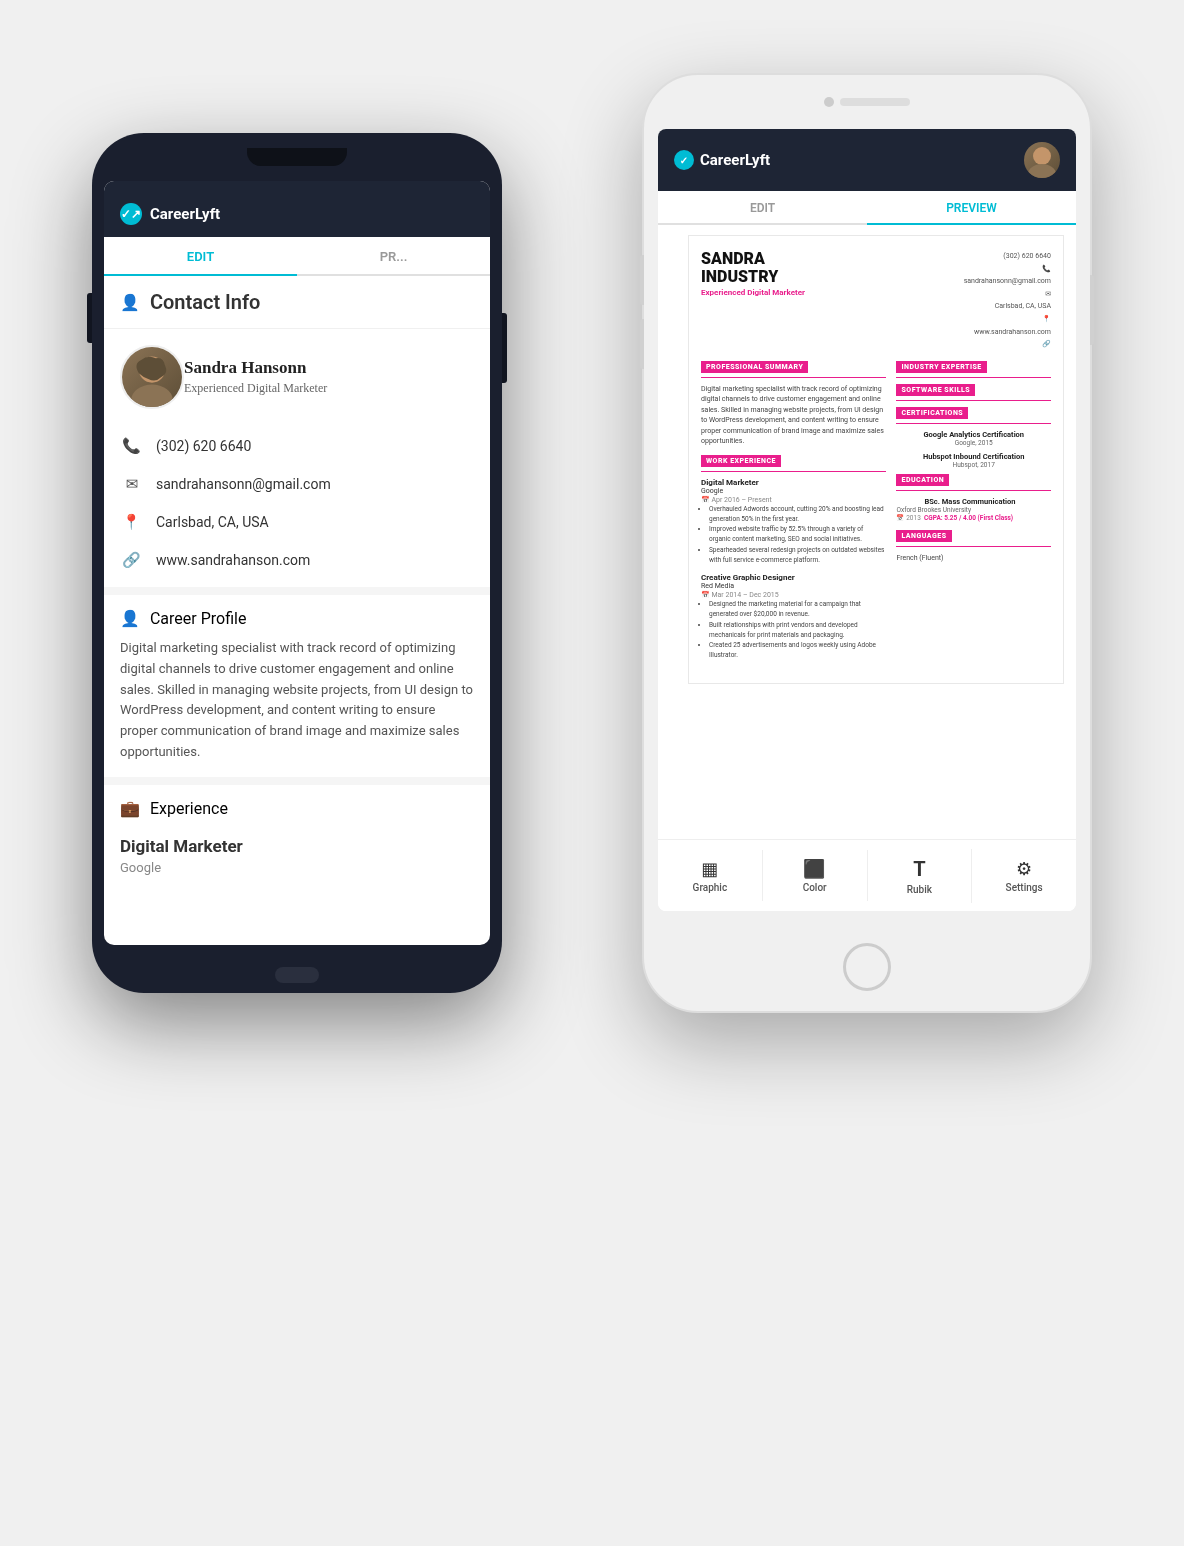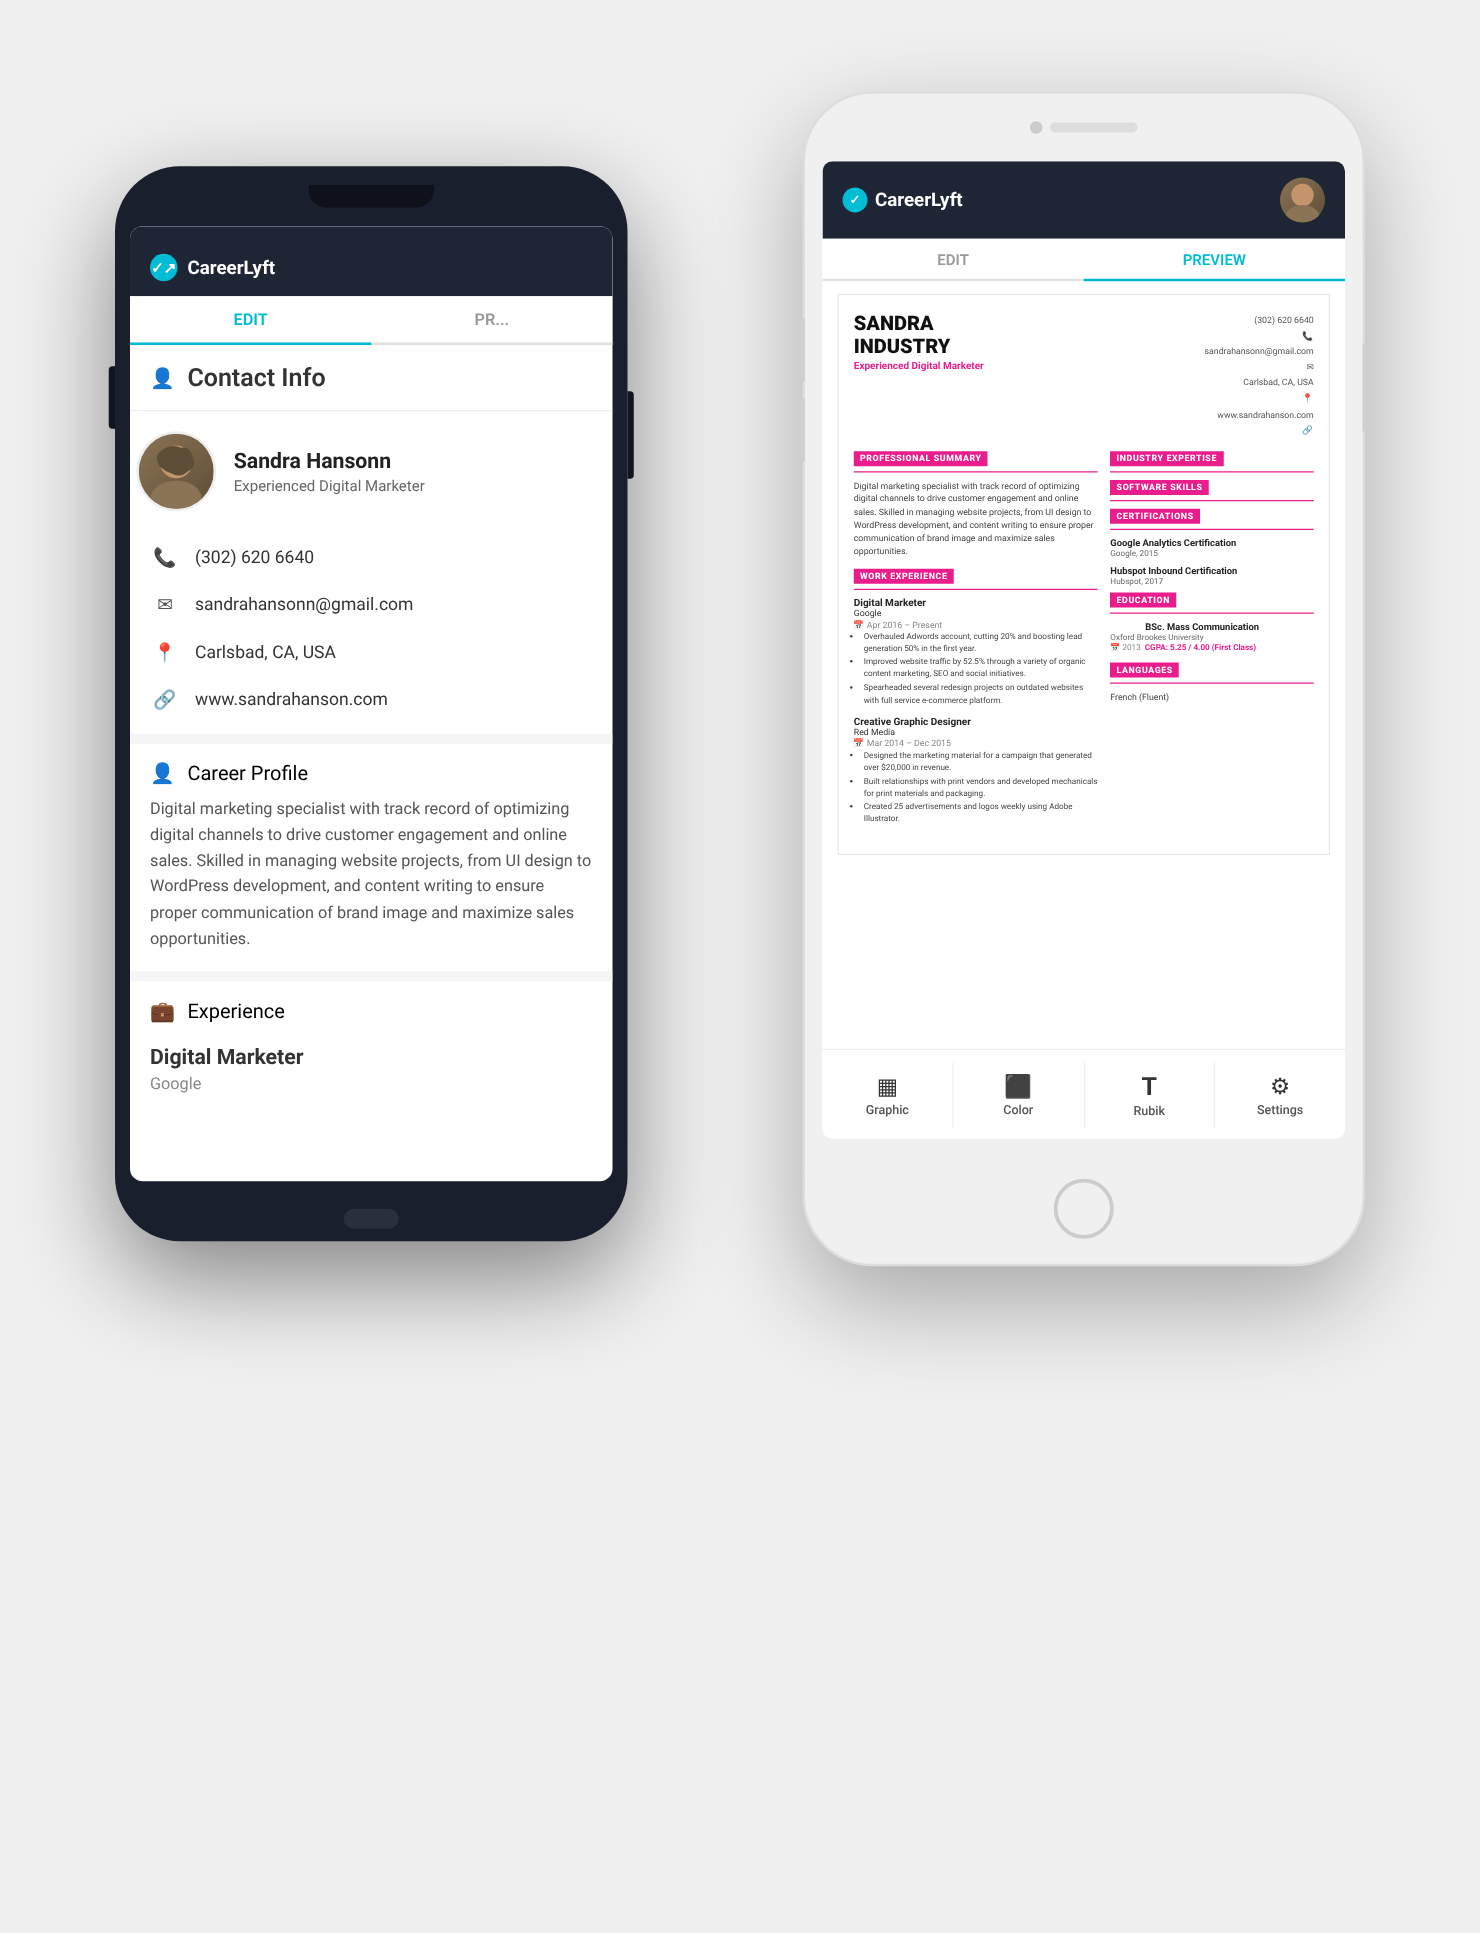--- a/index.html
+++ b/index.html
@@ -99,22 +99,23 @@
       border-bottom: 1px solid #f0f0f0;
     }
     .dark-section-header .section-icon {
       color: #555; font-size: 16px;
     }
     .dark-section-header .section-title {
       font-size: 20px; font-weight: 600; color: #333;
     }
 
     .profile-row {
-      display: flex; align-items: center; gap: 14px;
-      padding: 16px 5px 10px;
+      display: flex; align-items: center; 
+      padding: 16px 16px 10px;
+      font-family: Liberation Serif, serif;
     }
     .profile-avatar {
       width: 64px; height: 64px; border-radius: 50%;
       background: #ddd;
       overflow: hidden; flex-shrink: 0;
       border: 2px solid #eee;
     }
     .profile-avatar-inner {
       width: 100%; height: 100%;
       background: linear-gradient(135deg, #8B7355 0%, #5D4E37 100%);
@@ -251,20 +252,21 @@
       padding: 10px 12px;
       overflow-y: auto;
       height: calc(100% - 110px);
       background: #fff;
     }
     .resume-paper {
       background: #fff;
       border: 1px solid #e8e8e8;
       padding: 14px 12px;
       font-size: 8px;
+      margin-left: 18px;
     }
     .resume-top {
       display: flex; justify-content: space-between; align-items: flex-start;
       margin-bottom: 10px;
     }
     .resume-name { font-size: 16px; font-weight: 900; color: #111; line-height: 1.1; }
     .resume-tagline { color: #e91e8c; font-size: 8px; font-weight: 700; margin-top: 3px; }
     .resume-contact-right { text-align: right; font-size: 7px; color: #555; line-height: 1.8; }
     .resume-contact-right span { display: flex; align-items: center; justify-content: flex-end; gap: 4px; }
 
@@ -294,21 +296,21 @@
     .skill-tag {
       display: inline-block;
       border: 1px solid #e91e8c;
       color: #333;
       font-size: 6.5px;
       padding: 1.5px 5px;
       border-radius: 2px;
       margin: 1.5px 1.5px 1.5px 0;
     }
 
-    .cert-item { margin-bottom: 5px; }
+    .cert-item { margin-bottom: 5px; text-align: center; }
     .cert-title { font-size: 7.5px; font-weight: 700; color: #222; }
     .cert-sub { font-size: 6.5px; color: #666; }
 
     .edu-degree { font-size: 7.5px; font-weight: 700; color: #222; padding-left: 28px; }
     .edu-school { font-size: 6.5px; color: #666; }
     .edu-meta { font-size: 6.5px; color: #888; }
     .edu-gpa { color: #e91e8c; font-weight: 700; }
 
     
     .download-fab {

